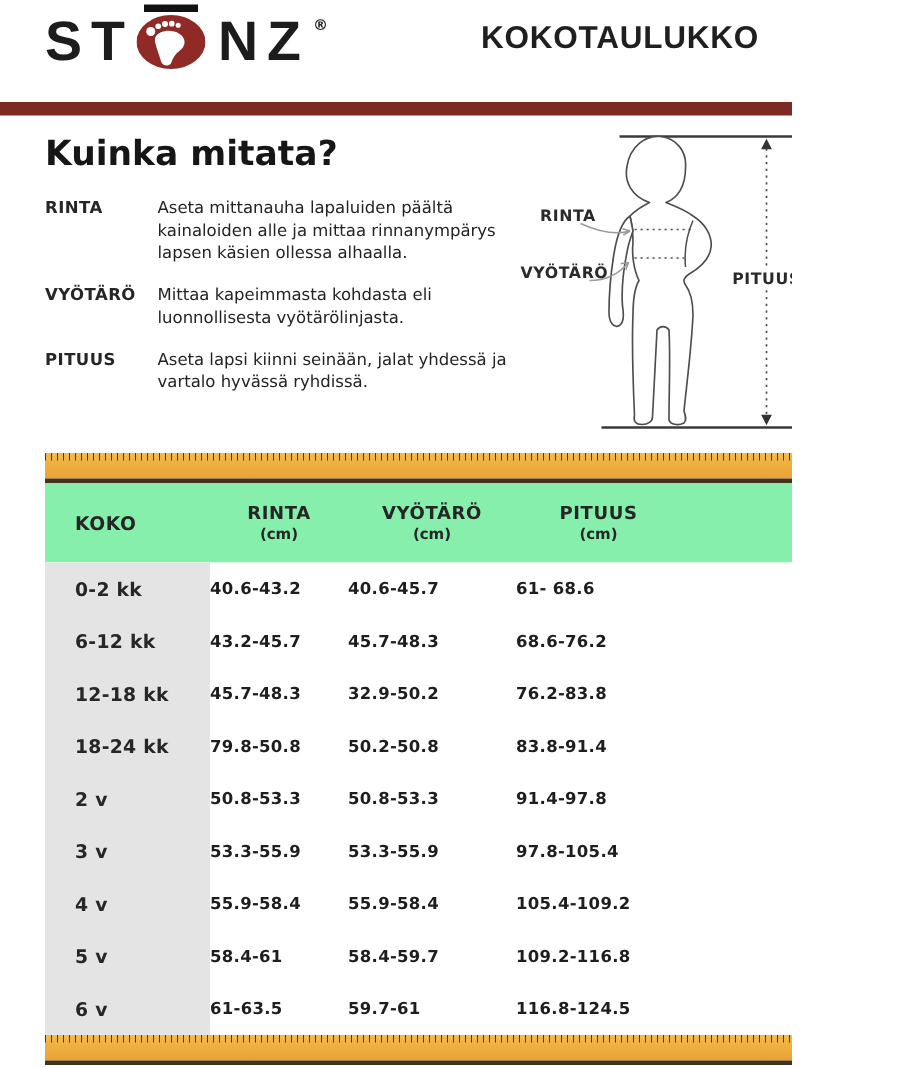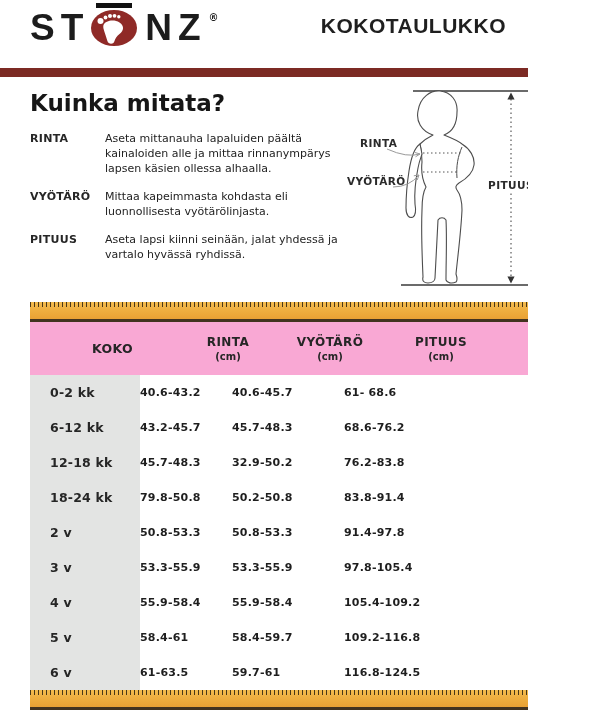--- a/index.html
+++ b/index.html
@@ -30,22 +30,22 @@
   .figure{position:absolute;left:343px;top:86px;width:237px;height:214px;}
   .fig-label{font-size:10.5px;font-weight:bold;letter-spacing:.4px;fill:#2a2a2a;
              font-family:"DejaVu Sans",sans-serif;}
 
   
   .size-table{position:absolute;left:30px;top:302px;width:533px;}
   .tape{position:relative;height:17px;border-bottom:3px solid #42331f;
         background:linear-gradient(180deg,#f3bb4e 0%,#eca93a 70%,#e8a134 100%);}
   .tape::before{content:"";position:absolute;left:0;right:0;top:0;height:5px;
         background:repeating-linear-gradient(90deg,rgba(55,42,18,.9) 0 1px,transparent 1px 4px);}
-  .t-header{height:53px;background:#f9a8d4;display:grid;
-            grid-template-columns:110px 92px 112px 110px;align-items:center;padding-left:42px;}
+  .t-header{height:53px;background:#86efac;display:grid;
+            grid-template-columns:110px 92px 112px 110px;align-items:center;}
   .h-cell{text-align:center;}
   .h-cell .lbl{font-size:12px;font-weight:bold;letter-spacing:.4px;}
   .h-cell .unit{font-size:10px;font-weight:bold;margin-top:2px;}
   .h-koko{text-align:left;padding-left:20px;font-size:12.5px;font-weight:bold;letter-spacing:.4px;}
   .t-body{position:relative;background:#fff;}
   .col-gray{position:absolute;left:0;top:0;bottom:0;width:110px;background:#e3e4e3;}
   .t-row{position:relative;display:grid;grid-template-columns:110px 92px 112px 110px;
          height:35px;align-items:center;}
   .c-koko{padding-left:20px;font-size:12.5px;font-weight:600;letter-spacing:.2px;}
   .c-val{text-align:left;font-size:11px;font-weight:bold;letter-spacing:.2px;color:#1e1e1e;}

